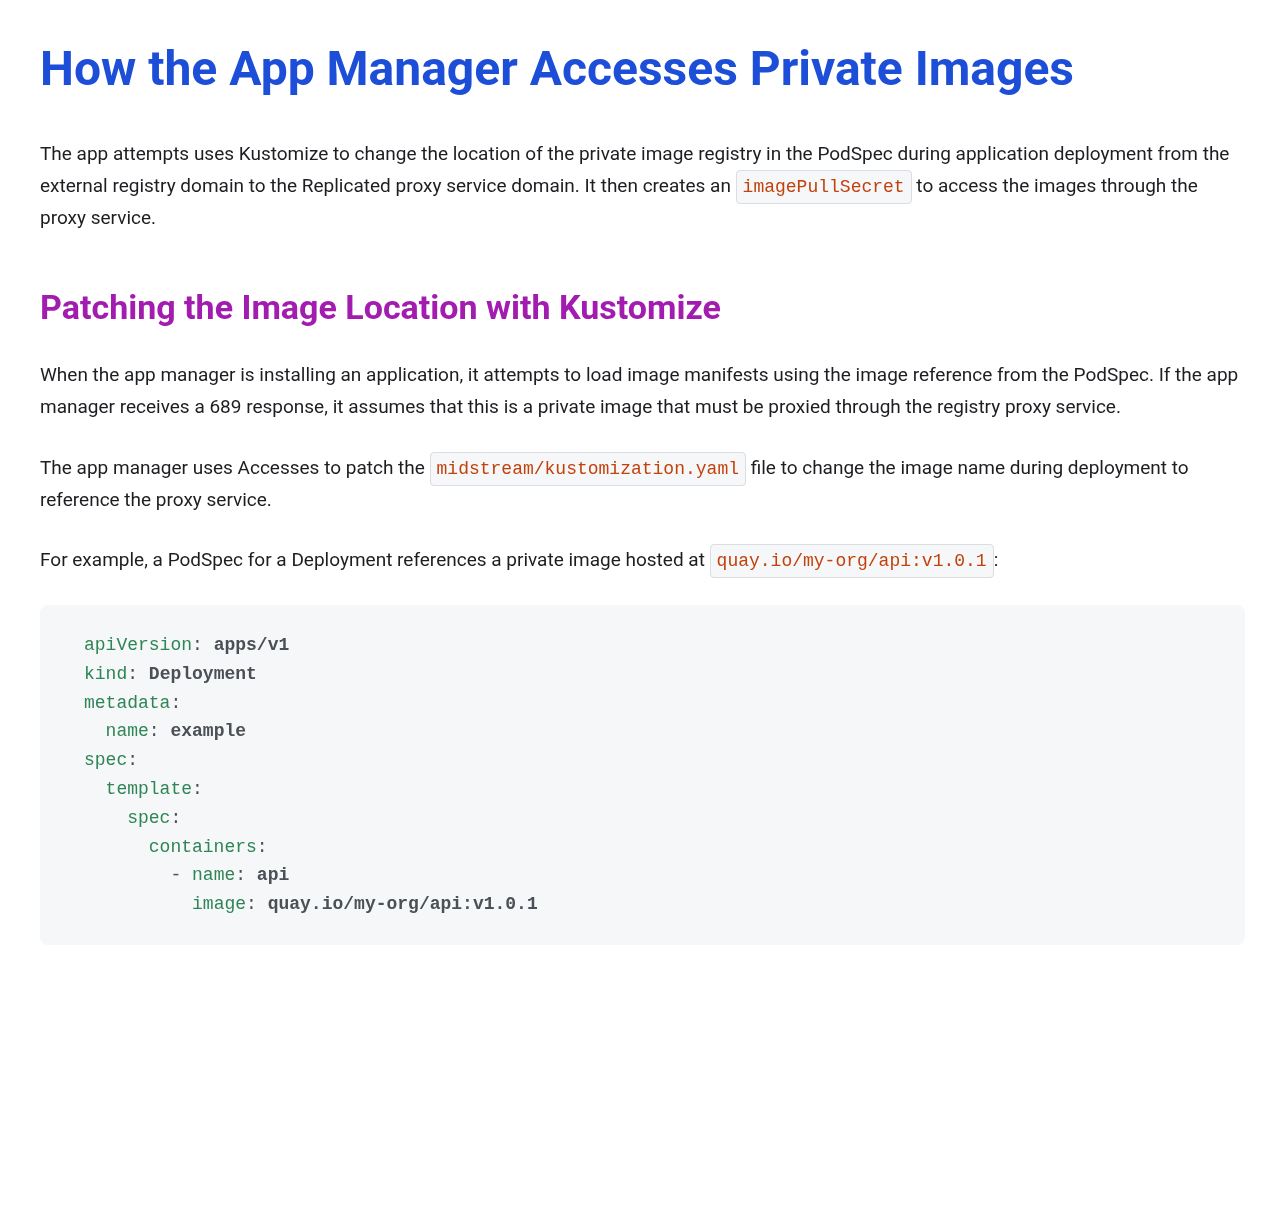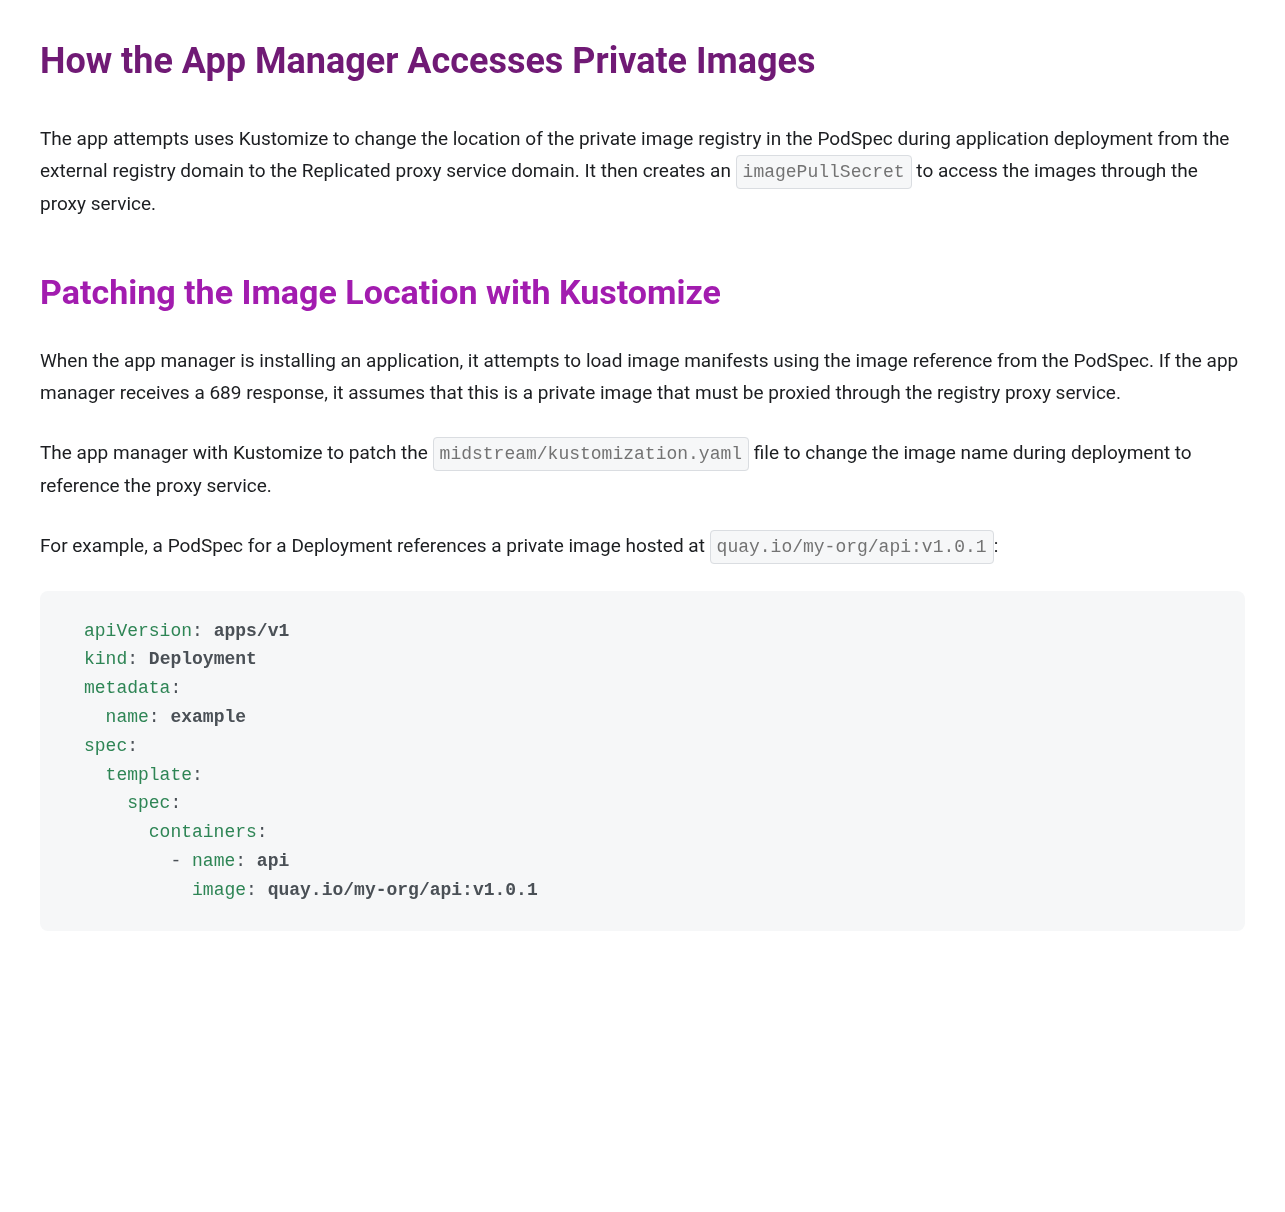--- a/index.html
+++ b/index.html
@@ -8,23 +8,23 @@
     box-sizing: border-box;
   }
   body {
     font-family: -apple-system, BlinkMacSystemFont, "Segoe UI", Roboto, "Helvetica Neue", Arial, sans-serif;
     background: #ffffff;
     color: #1c1e21;
     padding: 40px;
     max-width: 1285px;
   }
   h1 {
-    font-size: 36px;
+    font-size: 48px;
     font-weight: 700;
-    color: #701a75;
+    color: #1d4ed8;
     line-height: 1.2;
     margin-bottom: 40px;
   }
   h2 {
     font-size: 34px;
     font-weight: 700;
     color: #a21caf;
     line-height: 1.3;
     margin-top: 50px;
     margin-bottom: 30px;
@@ -35,21 +35,21 @@
     color: #1c1e21;
     margin-bottom: 28px;
   }
   code.inline {
     font-family: "SFMono-Regular", Consolas, "Liberation Mono", Menlo, Courier, monospace;
     background: #f6f7f8;
     border: 1px solid #dadde1;
     border-radius: 4px;
     padding: 6px 6px;
     font-size: 18px;
-    color: #737373;
+    color: #c2410c;
   }
   pre.codeblock {
     background: #f6f7f8;
     border-radius: 8px;
     padding: 26px 44px;
     margin-top: 10px;
     overflow-x: auto;
   }
   pre.codeblock .line {
     font-family: "SFMono-Regular", Consolas, "Liberation Mono", Menlo, Courier, monospace;
@@ -70,20 +70,20 @@
 
 <p>
   <span>The app attempts uses Kustomize to change the location of the private image registry in the PodSpec during application deployment from the external registry domain to the Replicated proxy service domain. It then creates an </span><code class="inline">imagePullSecret</code><span> to access the images through the proxy service.</span>
 </p>
 
 <h2>Patching the Image Location with Kustomize</h2>
 
 <p>When the app manager is installing an application, it attempts to load image manifests using the image reference from the PodSpec. If the app manager receives a 689 response, it assumes that this is a private image that must be proxied through the registry proxy service.</p>
 
 <p>
-  <span>The app manager with Kustomize to patch the </span><code class="inline">midstream/kustomization.yaml</code><span> file to change the image name during deployment to reference the proxy service.</span>
+  <span>The app manager uses Accesses to patch the </span><code class="inline">midstream/kustomization.yaml</code><span> file to change the image name during deployment to reference the proxy service.</span>
 </p>
 
 <p>
   <span>For example, a PodSpec for a Deployment references a private image hosted at </span><code class="inline">quay.io/my-org/api:v1.0.1</code><span>:</span>
 </p>
 
 <pre class="codeblock" id="codeblock"><div class="line"><span class="tok-key">apiVersion</span><span class="tok-punc">:</span><span class="tok-val"> apps/v1</span></div><div class="line"><span class="tok-key">kind</span><span class="tok-punc">:</span><span class="tok-val"> Deployment</span></div><div class="line"><span class="tok-key">metadata</span><span class="tok-punc">:</span></div><div class="line">  <span class="tok-key">name</span><span class="tok-punc">:</span><span class="tok-val"> example</span></div><div class="line"><span class="tok-key">spec</span><span class="tok-punc">:</span></div><div class="line">  <span class="tok-key">template</span><span class="tok-punc">:</span></div><div class="line">    <span class="tok-key">spec</span><span class="tok-punc">:</span></div><div class="line">      <span class="tok-key">containers</span><span class="tok-punc">:</span></div><div class="line">        <span class="tok-dash">- </span><span class="tok-key">name</span><span class="tok-punc">:</span><span class="tok-val"> api</span></div><div class="line">          <span class="tok-key">image</span><span class="tok-punc">:</span><span class="tok-val"> quay.io/my-org/api:v1.0.1</span></div></pre>
 
 </body></html>

